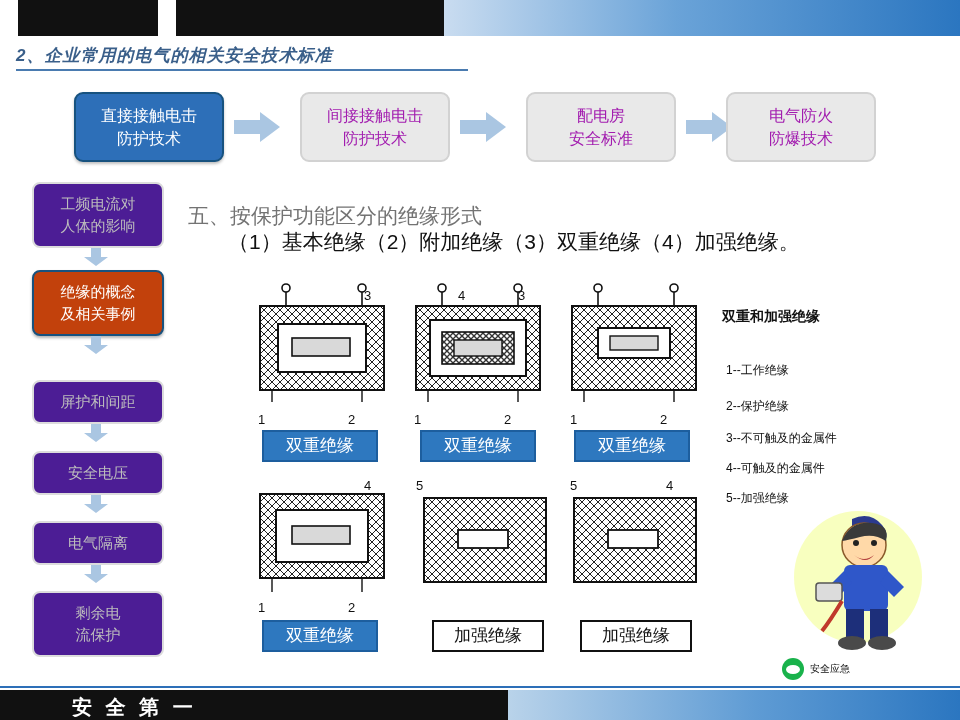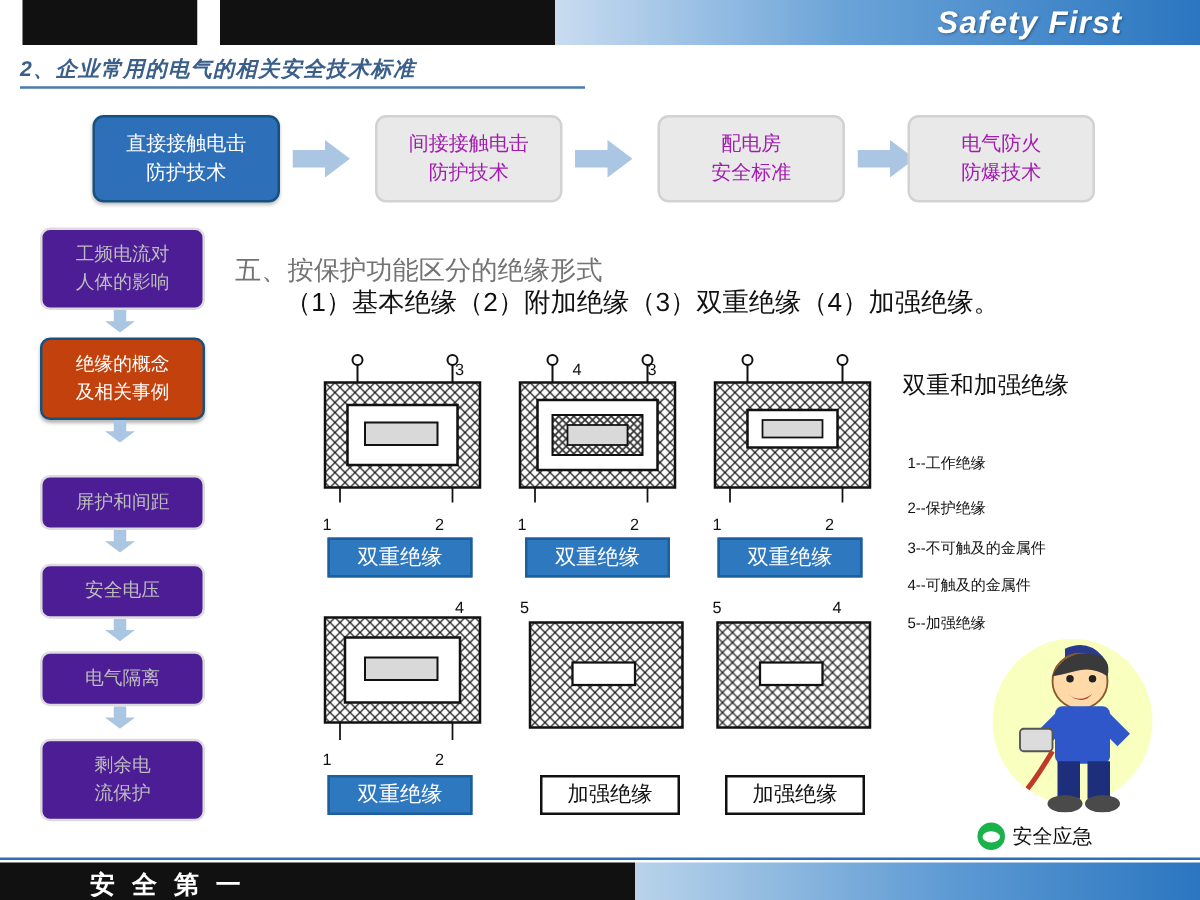--- a/index.html
+++ b/index.html
@@ -66,46 +66,45 @@
   .label-blue{
     position:absolute;background:#2e78bf;color:#fff;border:2px solid #1d5e9e;
     font-size:17px;text-align:center;line-height:28px;height:28px;
   }
   .label-white{
     position:absolute;background:#ffffff;color:#111;border:2px solid #111;
     font-size:17px;text-align:center;line-height:28px;height:28px;
   }
   .num{position:absolute;font-size:13px;color:#111;}
   
-  .legend-title{position:absolute;left:722px;top:295px;font-size:19px;color:#111;}
+  .legend-title{position:absolute;left:722px;top:308px;font-size:14px;color:#111;font-weight:bold;}
   .legend-item{position:absolute;left:726px;font-size:12px;color:#111;}
   
   .bottombar{position:absolute;left:0;top:690px;width:960px;height:30px;}
   .bb-black{position:absolute;left:0;top:0;width:508px;height:30px;background:#111;}
   .bb-grad{position:absolute;left:508px;top:0;width:452px;height:30px;background:linear-gradient(90deg,#b9d3ea 0%,#5e9bd4 55%,#2b76c0 100%);}
   .bb-text{position:absolute;left:72px;top:4px;color:#fff;font-size:20px;font-weight:bold;letter-spacing:4px;}
   .bb-line{position:absolute;left:0;top:686px;width:960px;height:2px;background:#2d6fb8;}
   
   .wx{position:absolute;left:782px;top:658px;display:flex;align-items:center;gap:6px;}
   .wx-circle{width:22px;height:22px;border-radius:50%;background:#19b24b;position:relative;}
   .wx-circle:before{content:"";position:absolute;left:4px;top:7px;width:14px;height:9px;border-radius:50%;background:#fff;}
-  .wx-text{font-size:16px;color:#111;}
+  .wx-text{font-size:10px;color:#111;}
   
   .cartoon{position:absolute;left:786px;top:505px;width:140px;height:145px;}
 </style>
 </head>
 <body>
 
 <div class="topbar">
   <div class="tb-seg tb-white"></div>
   <div class="tb-seg tb-black1"></div>
   <div class="tb-seg tb-white2"></div>
   <div class="tb-seg tb-black2"></div>
   <div class="tb-seg tb-grad"></div>
-  <div class="tb-title">Safety First</div>
 </div>
 
 <div class="sec-head">2、企业常用的电气的相关安全技术标准</div>
 <div class="sec-underline"></div>
 
 <div class="flowbox active" style="left:74px;top:92px;">
   <span>直接接触电击</span>
   <span>防护技术</span>
 </div>
 <svg class="arrow-r" style="left:234px;top:112px;" viewBox="0 0 46 30">

